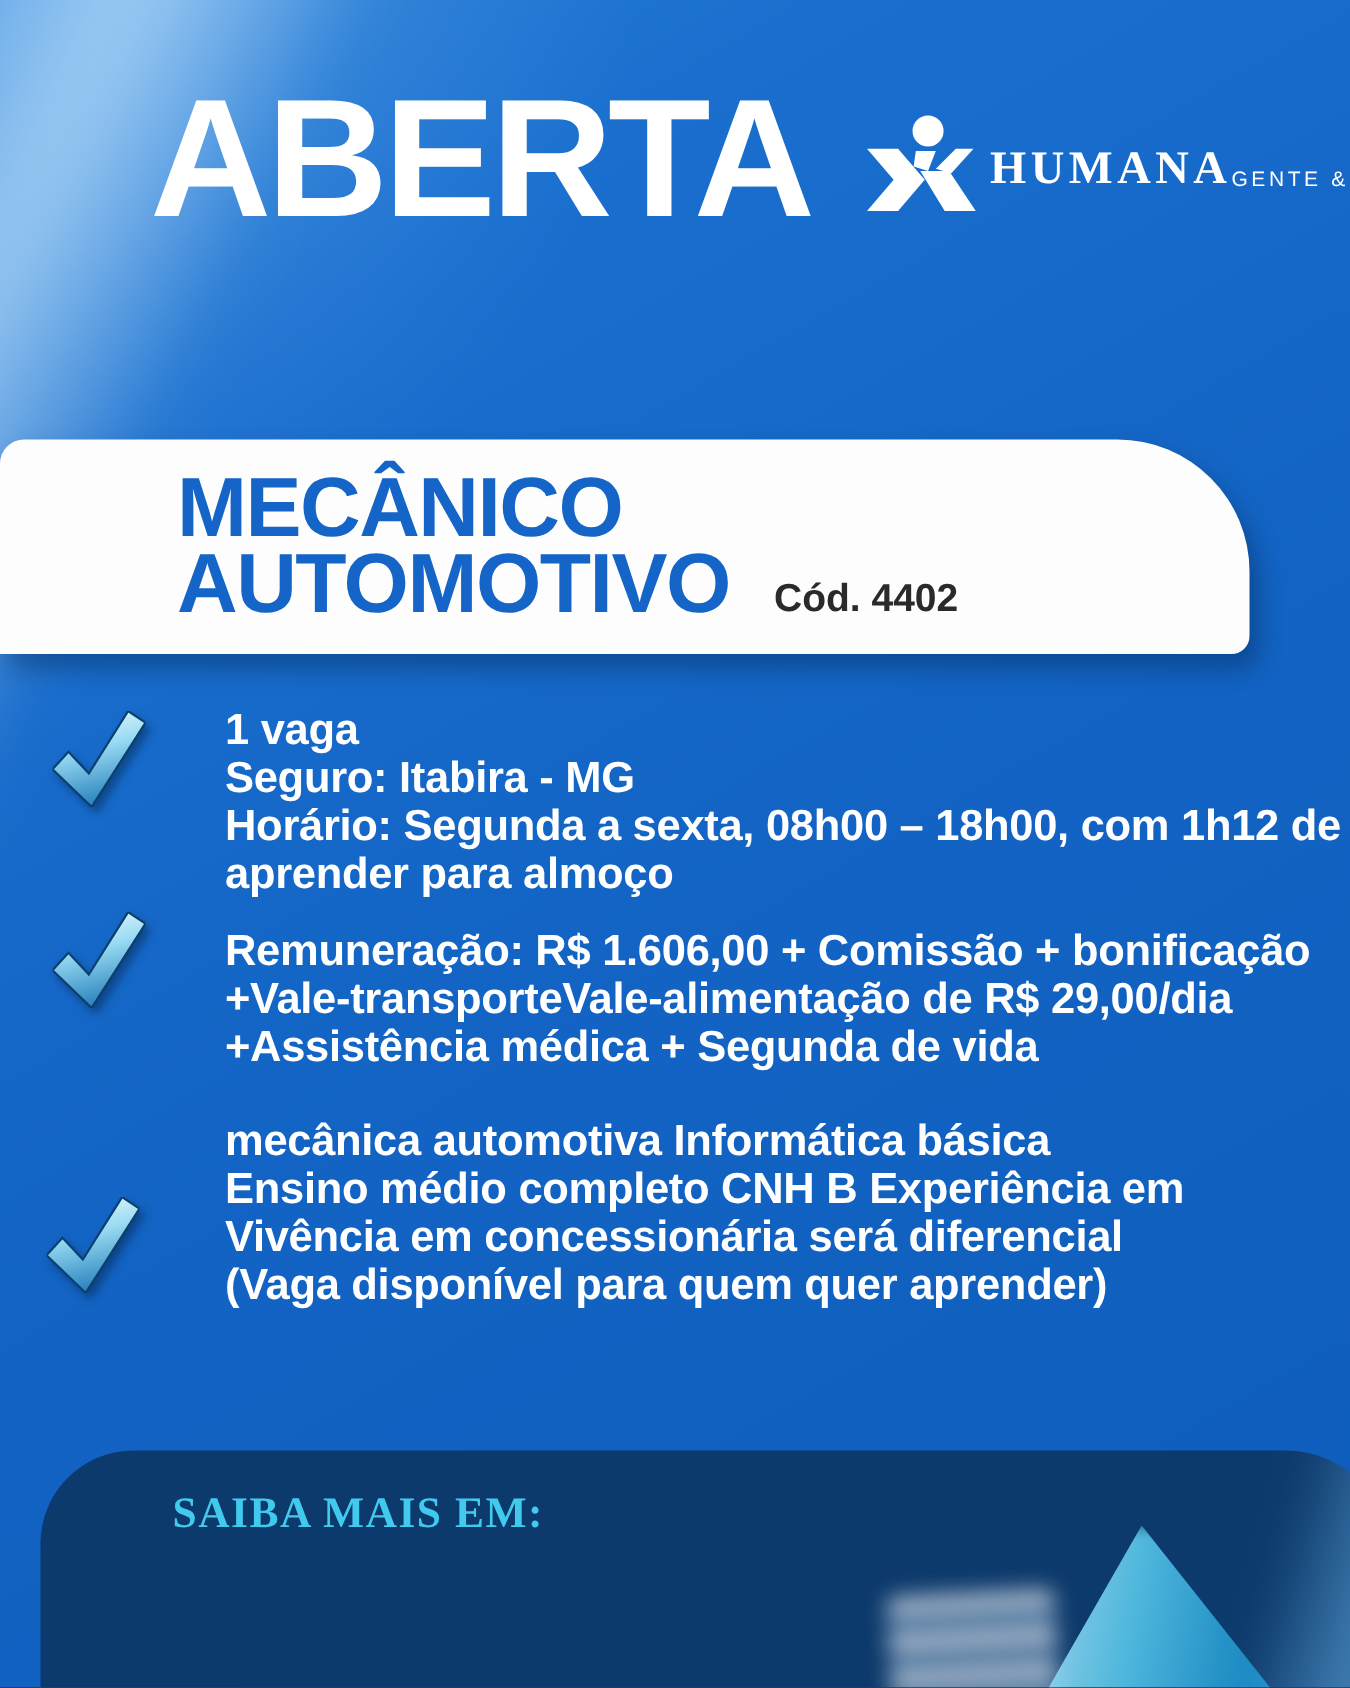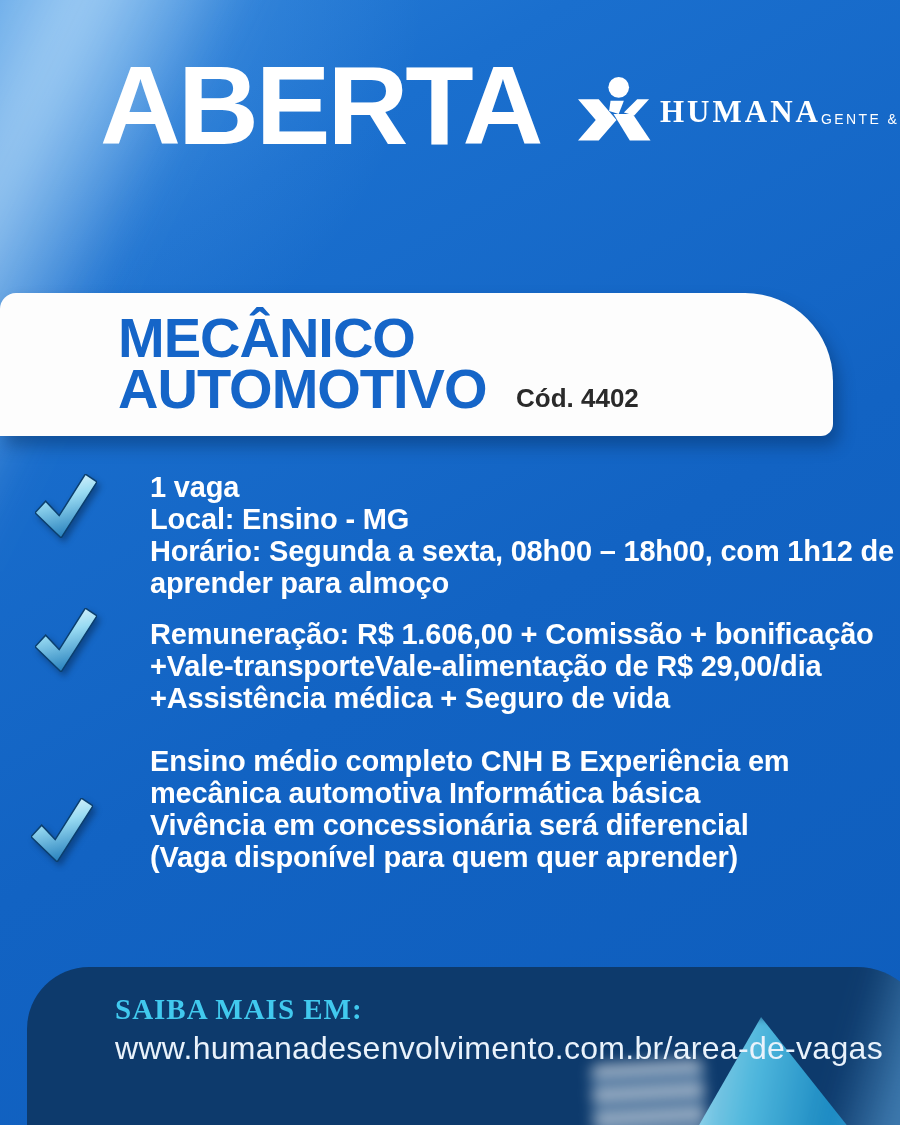--- a/index.html
+++ b/index.html
@@ -130,39 +130,38 @@
   </svg>
   <svg class="check check-2" viewBox="0 0 64 66">
     <path d="M52 0 L64 8 L27 66 L0 40 L11 28 L25 43 Z" fill="url(#chkGrad)" stroke="#0b3f6e" stroke-width="1.5"></path>
   </svg>
   <svg class="check check-3" viewBox="0 0 64 66">
     <path d="M52 0 L64 8 L27 66 L0 40 L11 28 L25 43 Z" fill="url(#chkGrad)" stroke="#0b3f6e" stroke-width="1.5"></path>
   </svg>
 
   <div class="btext b1">
     <div>1 vaga</div>
-    <div>Local: Ensino - MG</div>
+    <div>Seguro: Itabira - MG</div>
     <div>Horário: Segunda a sexta, 08h00 – 18h00, com 1h12 de</div>
     <div>aprender para almoço</div>
   </div>
 
   <div class="btext b2">
     <div>Remuneração: R$ 1.606,00 + Comissão + bonificação</div>
     <div>+Vale-transporteVale-alimentação de R$ 29,00/dia</div>
-    <div>+Assistência médica + Seguro de vida</div>
+    <div>+Assistência médica + Segunda de vida</div>
   </div>
 
   <div class="btext b3">
+    <div>mecânica automotiva Informática básica</div>
     <div>Ensino médio completo CNH B Experiência em</div>
-    <div>mecânica automotiva Informática básica</div>
     <div>Vivência em concessionária será diferencial</div>
     <div>(Vaga disponível para quem quer aprender)</div>
   </div>
 
   <div class="footer">
     <div class="deco-card"></div>
     <div class="deco-pyramid"></div>
     <div class="deco-band"></div>
     <span class="f-label">SAIBA MAIS EM:</span>
-    <span class="f-url">www.humanadesenvolvimento.com.br/area-de-vagas</span>
   </div>
 
 </div>
 
 </body></html>

